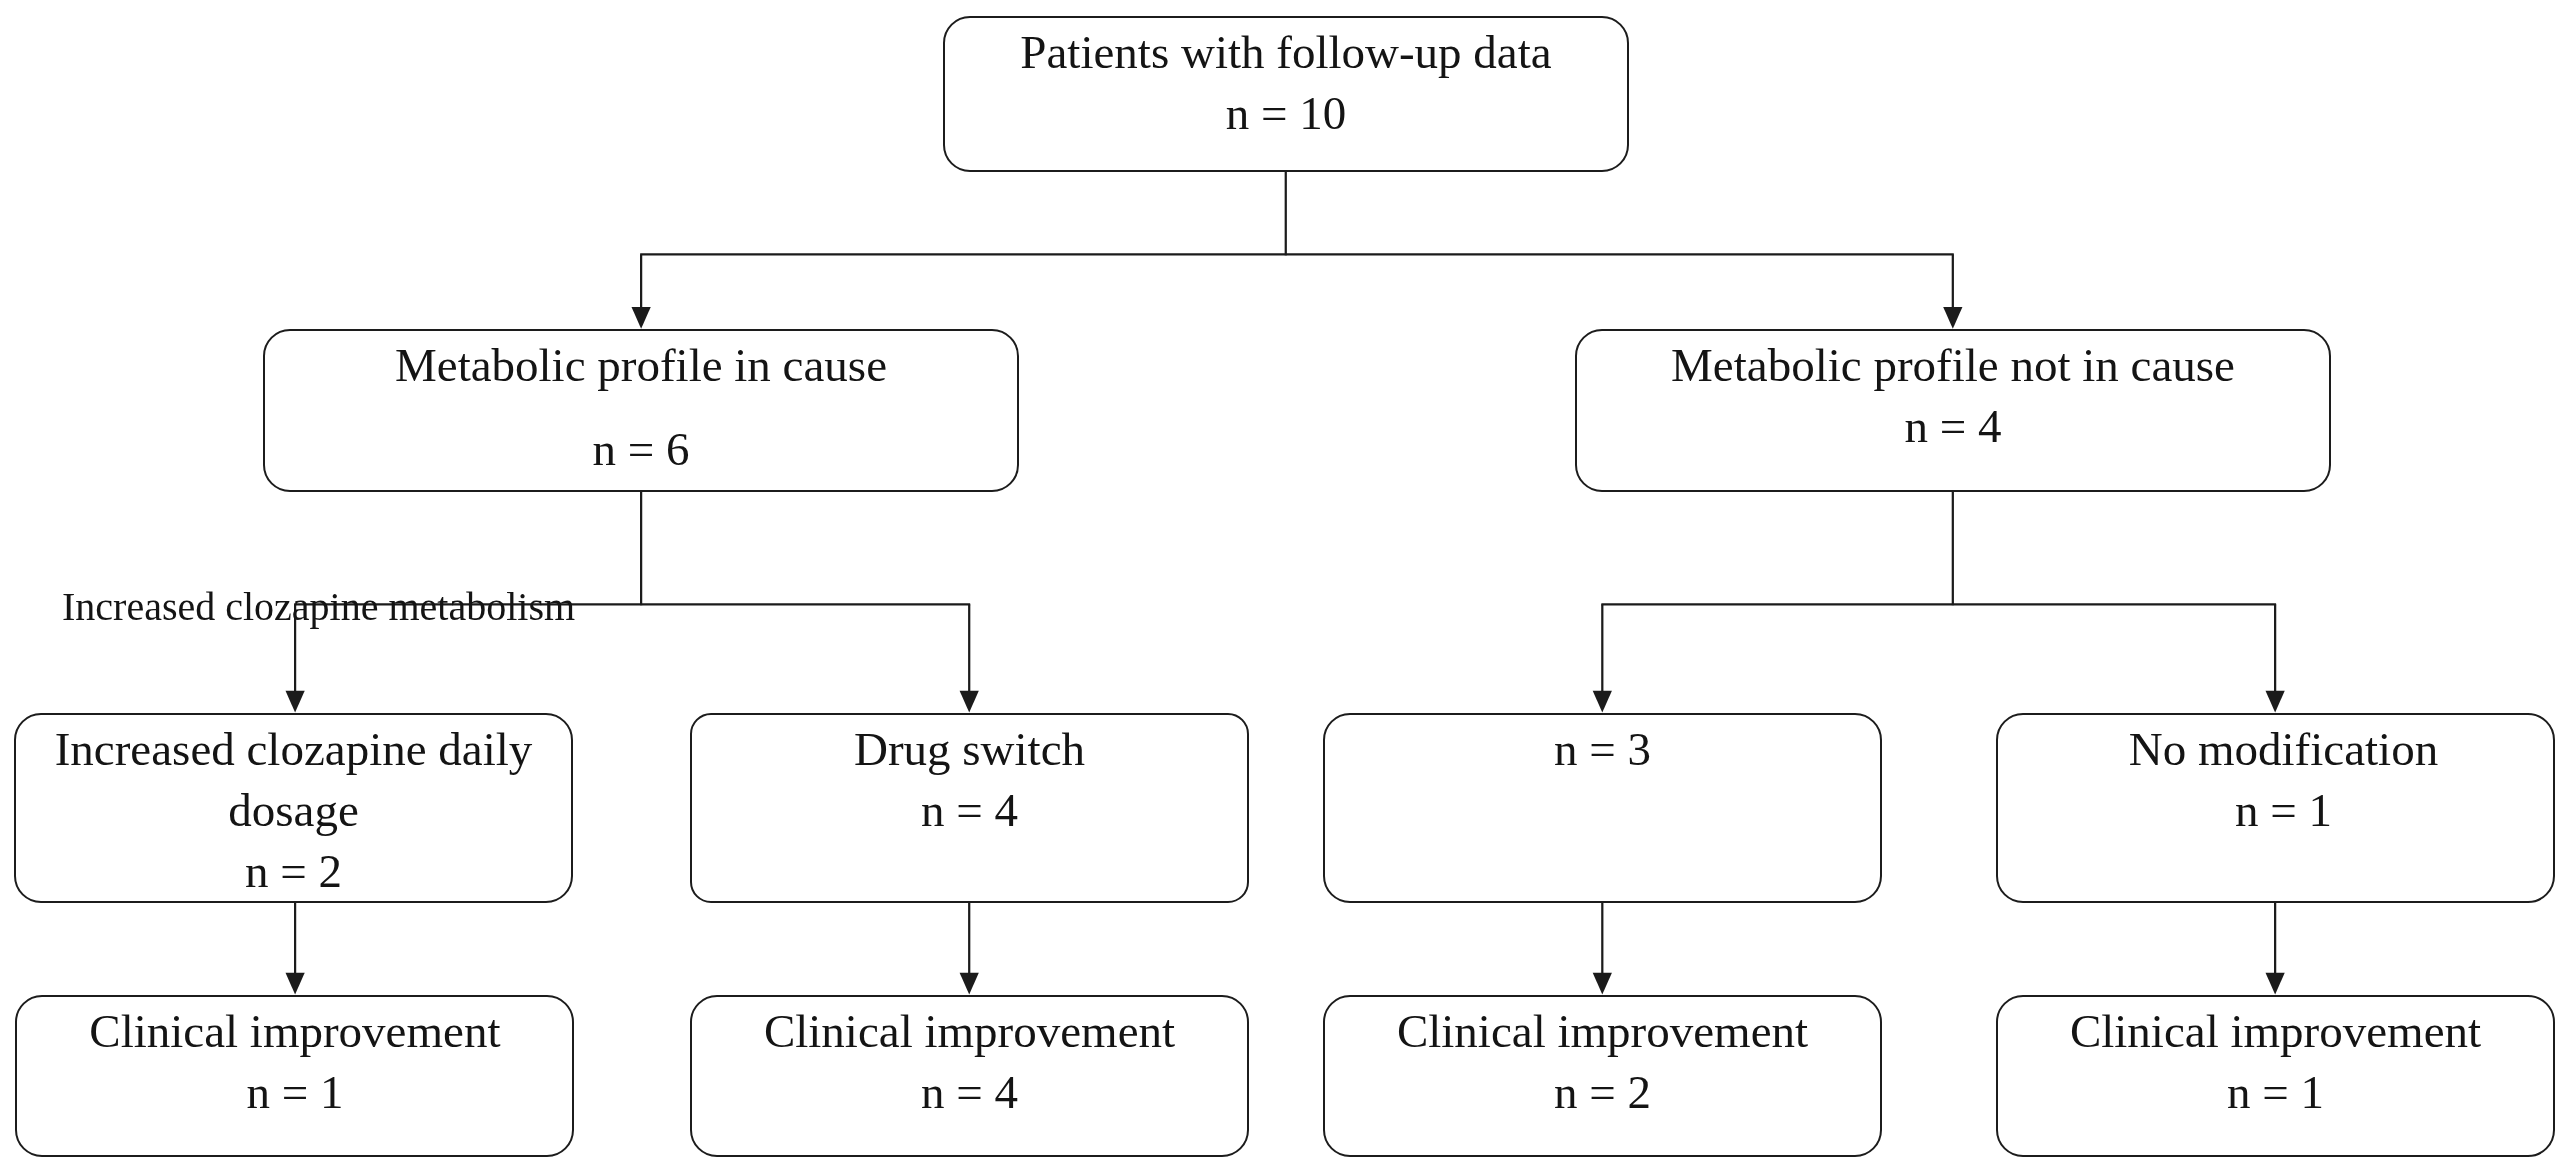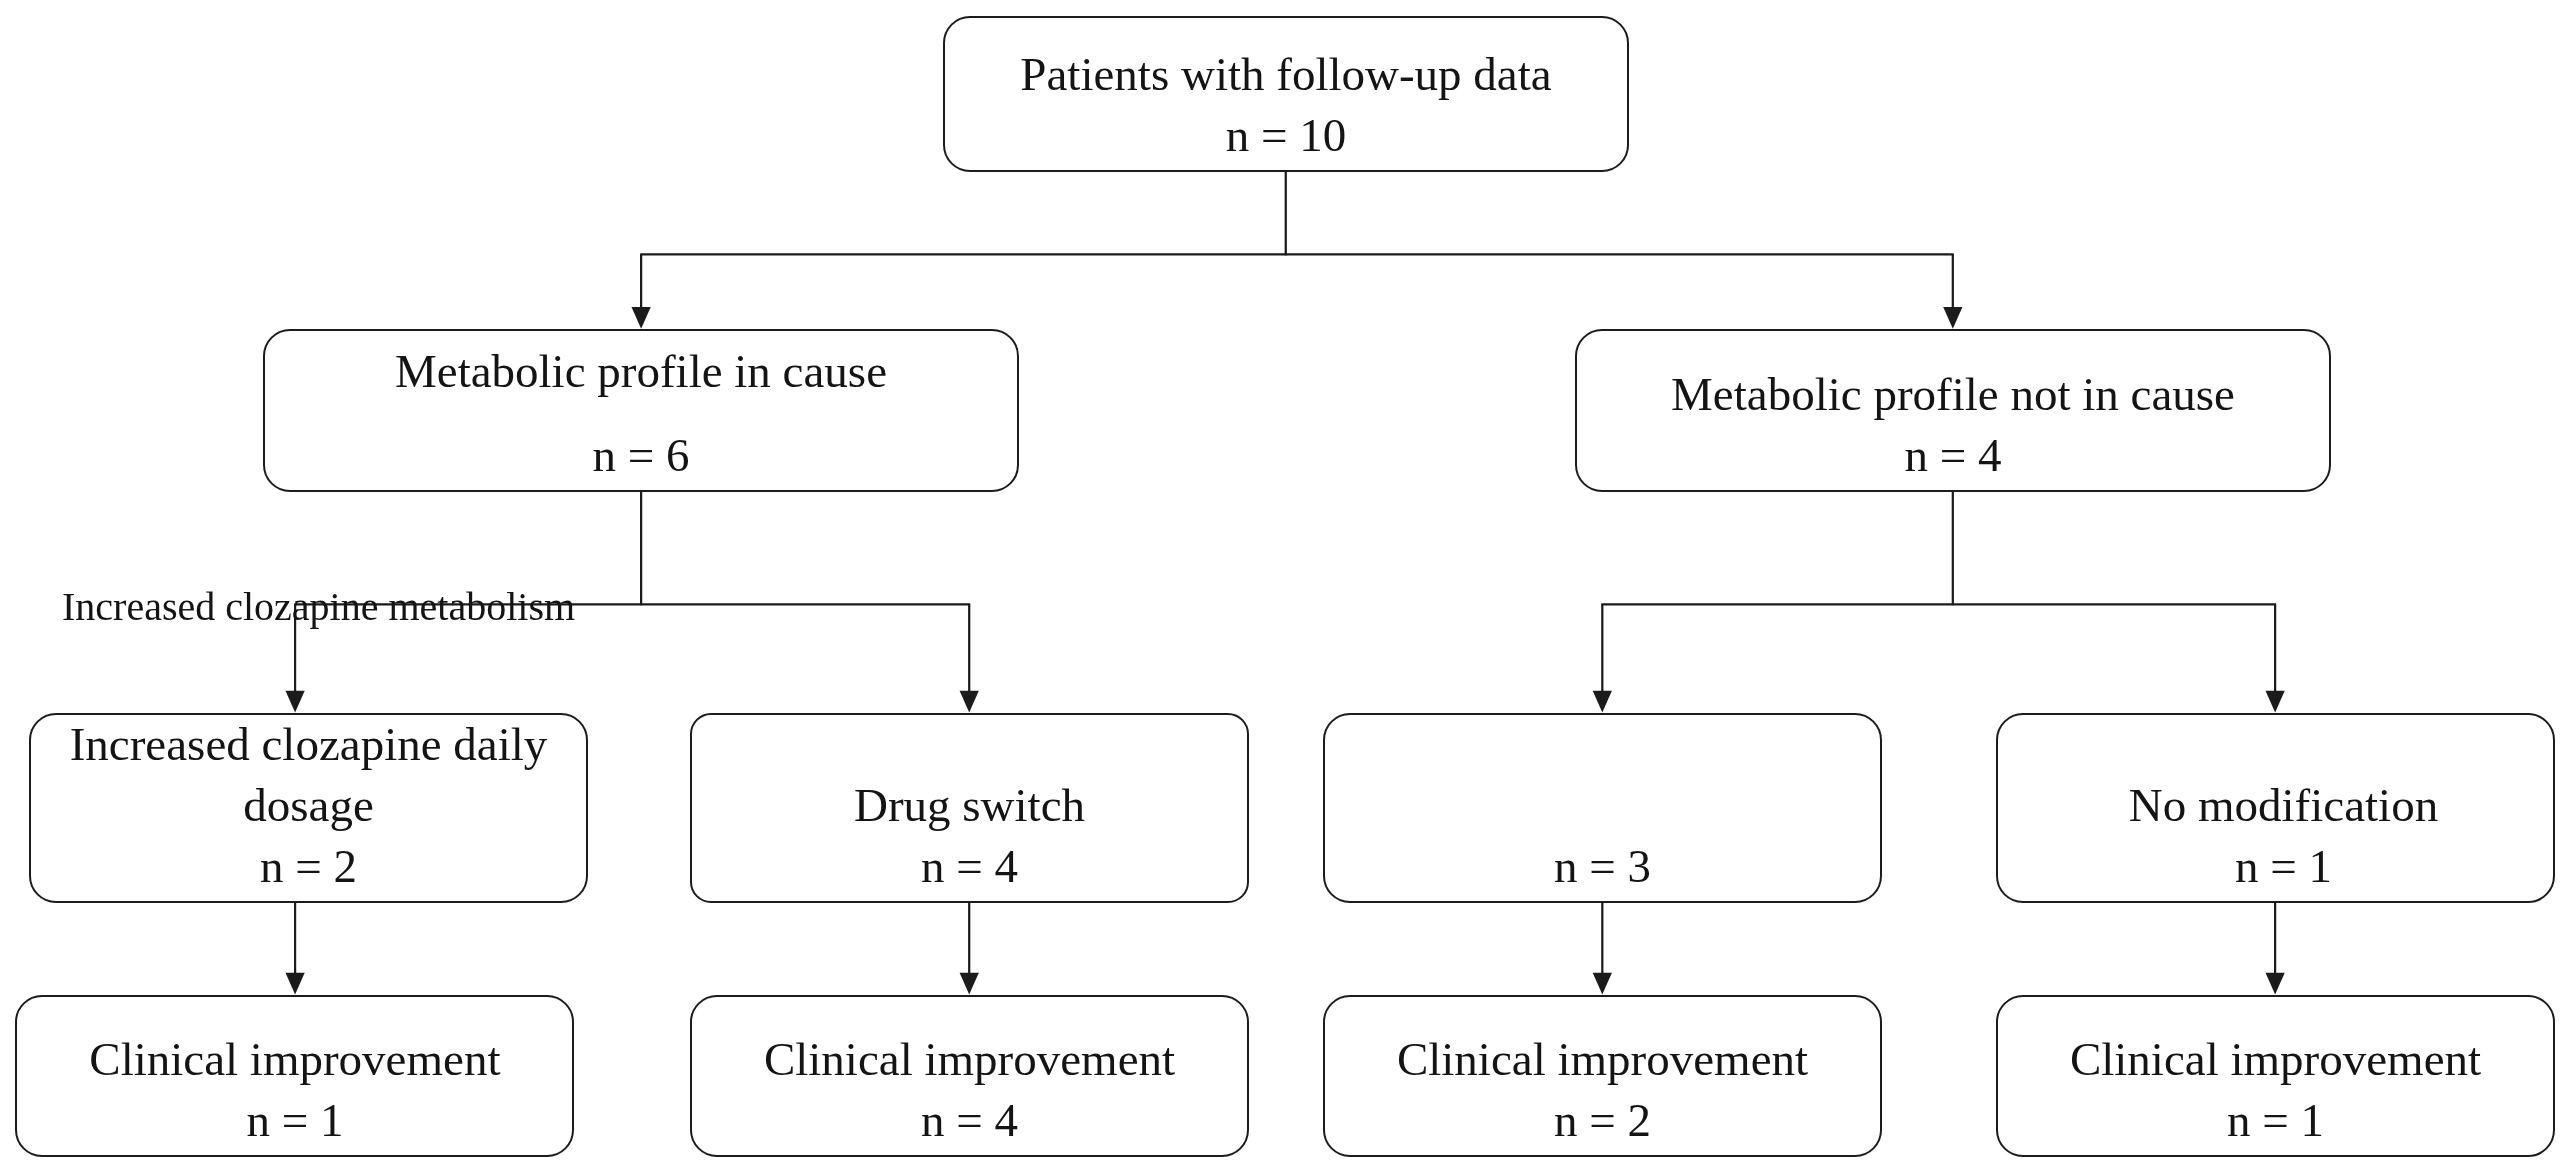--- a/index.html
+++ b/index.html
@@ -34,21 +34,21 @@
   }
   .node {
     position: absolute;
     box-sizing: border-box;
     background: #ffffff;
     border: 2.2px solid #1c1c1c;
     border-radius: 27px;
     display: flex;
     flex-direction: column;
     align-items: center;
-    justify-content: flex-end;
+    justify-content: flex-start;
     text-align: center;
     font-size: 47px;
     line-height: 1.3;
     padding: 3.8px 13px;
   }
   .node .lbl, .node .cnt {
     display: block;
     white-space: pre-line;
   }
   .edge-label {
@@ -111,21 +111,21 @@
     <span class="lbl">Metabolic profile in cause</span>
     <span class="cnt">n = 6</span>
   </div>
   <div class="node" style="left:1575px; top:329px; width:756px; height:163px;">
     <span class="lbl">Metabolic profile not in cause</span>
     <span class="cnt">n = 4</span>
   </div>
 
   <div class="edge-label" style="left:62px; top:542px;">Increased clozapine metabolism</div>
 
-  <div class="node" style="left:29px; top:713px; width:559px; height:190px;">
+  <div class="node" style="left:14px; top:713px; width:559px; height:190px;">
     <span class="lbl">Increased clozapine daily dosage</span>
     <span class="cnt">n = 2</span>
   </div>
   <div class="node" style="left:690px; top:713px; width:559px; height:190px;border-radius:21px;">
     <span class="lbl">Drug switch</span>
     <span class="cnt">n = 4</span>
   </div>
   <div class="node" style="left:1323px; top:713px; width:559px; height:190px;">
     <span class="cnt">n = 3</span>
   </div>

